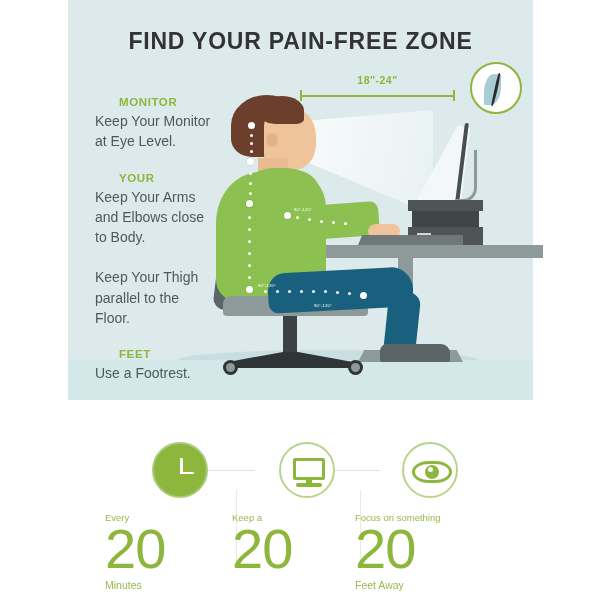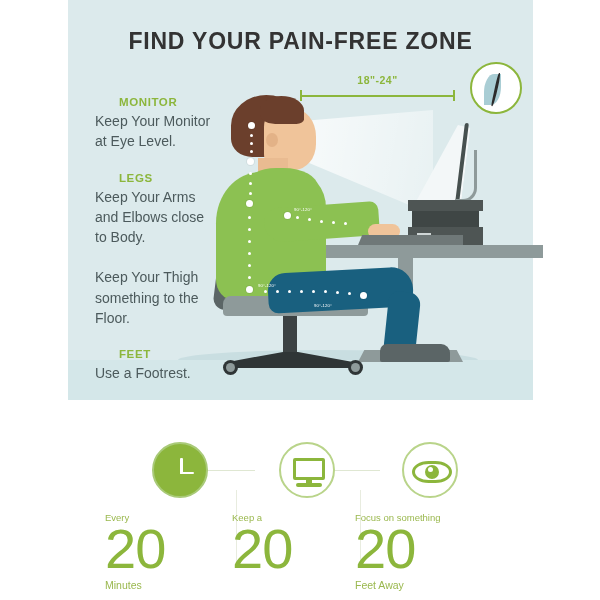--- a/index.html
+++ b/index.html
@@ -284,27 +284,27 @@
     <div class="leaf"></div>
     <div class="spine"></div>
   </div>
 
   <div class="labels">
     <div class="lab">
       <div class="lab-h">MONITOR</div>
       <div class="lab-b">Keep Your Monitor at Eye Level.</div>
     </div>
     <div class="lab">
-      <div class="lab-h">LEGS</div>
+      <div class="lab-h">YOUR</div>
       <div class="lab-b">Keep Your Arms and Elbows close to Body.</div>
     </div>
     <div class="lab">
     </div>
     <div class="lab">
-      <div class="lab-b">Keep Your Thigh something to the Floor.</div>
+      <div class="lab-b">Keep Your Thigh parallel to the Floor.</div>
     </div>
     <div class="lab">
       <div class="lab-h">FEET</div>
       <div class="lab-b">Use a Footrest.</div>
     </div>
   </div>
 
   <div class="rule">
     <div class="connector a"></div>
     <div class="connector b"></div>

